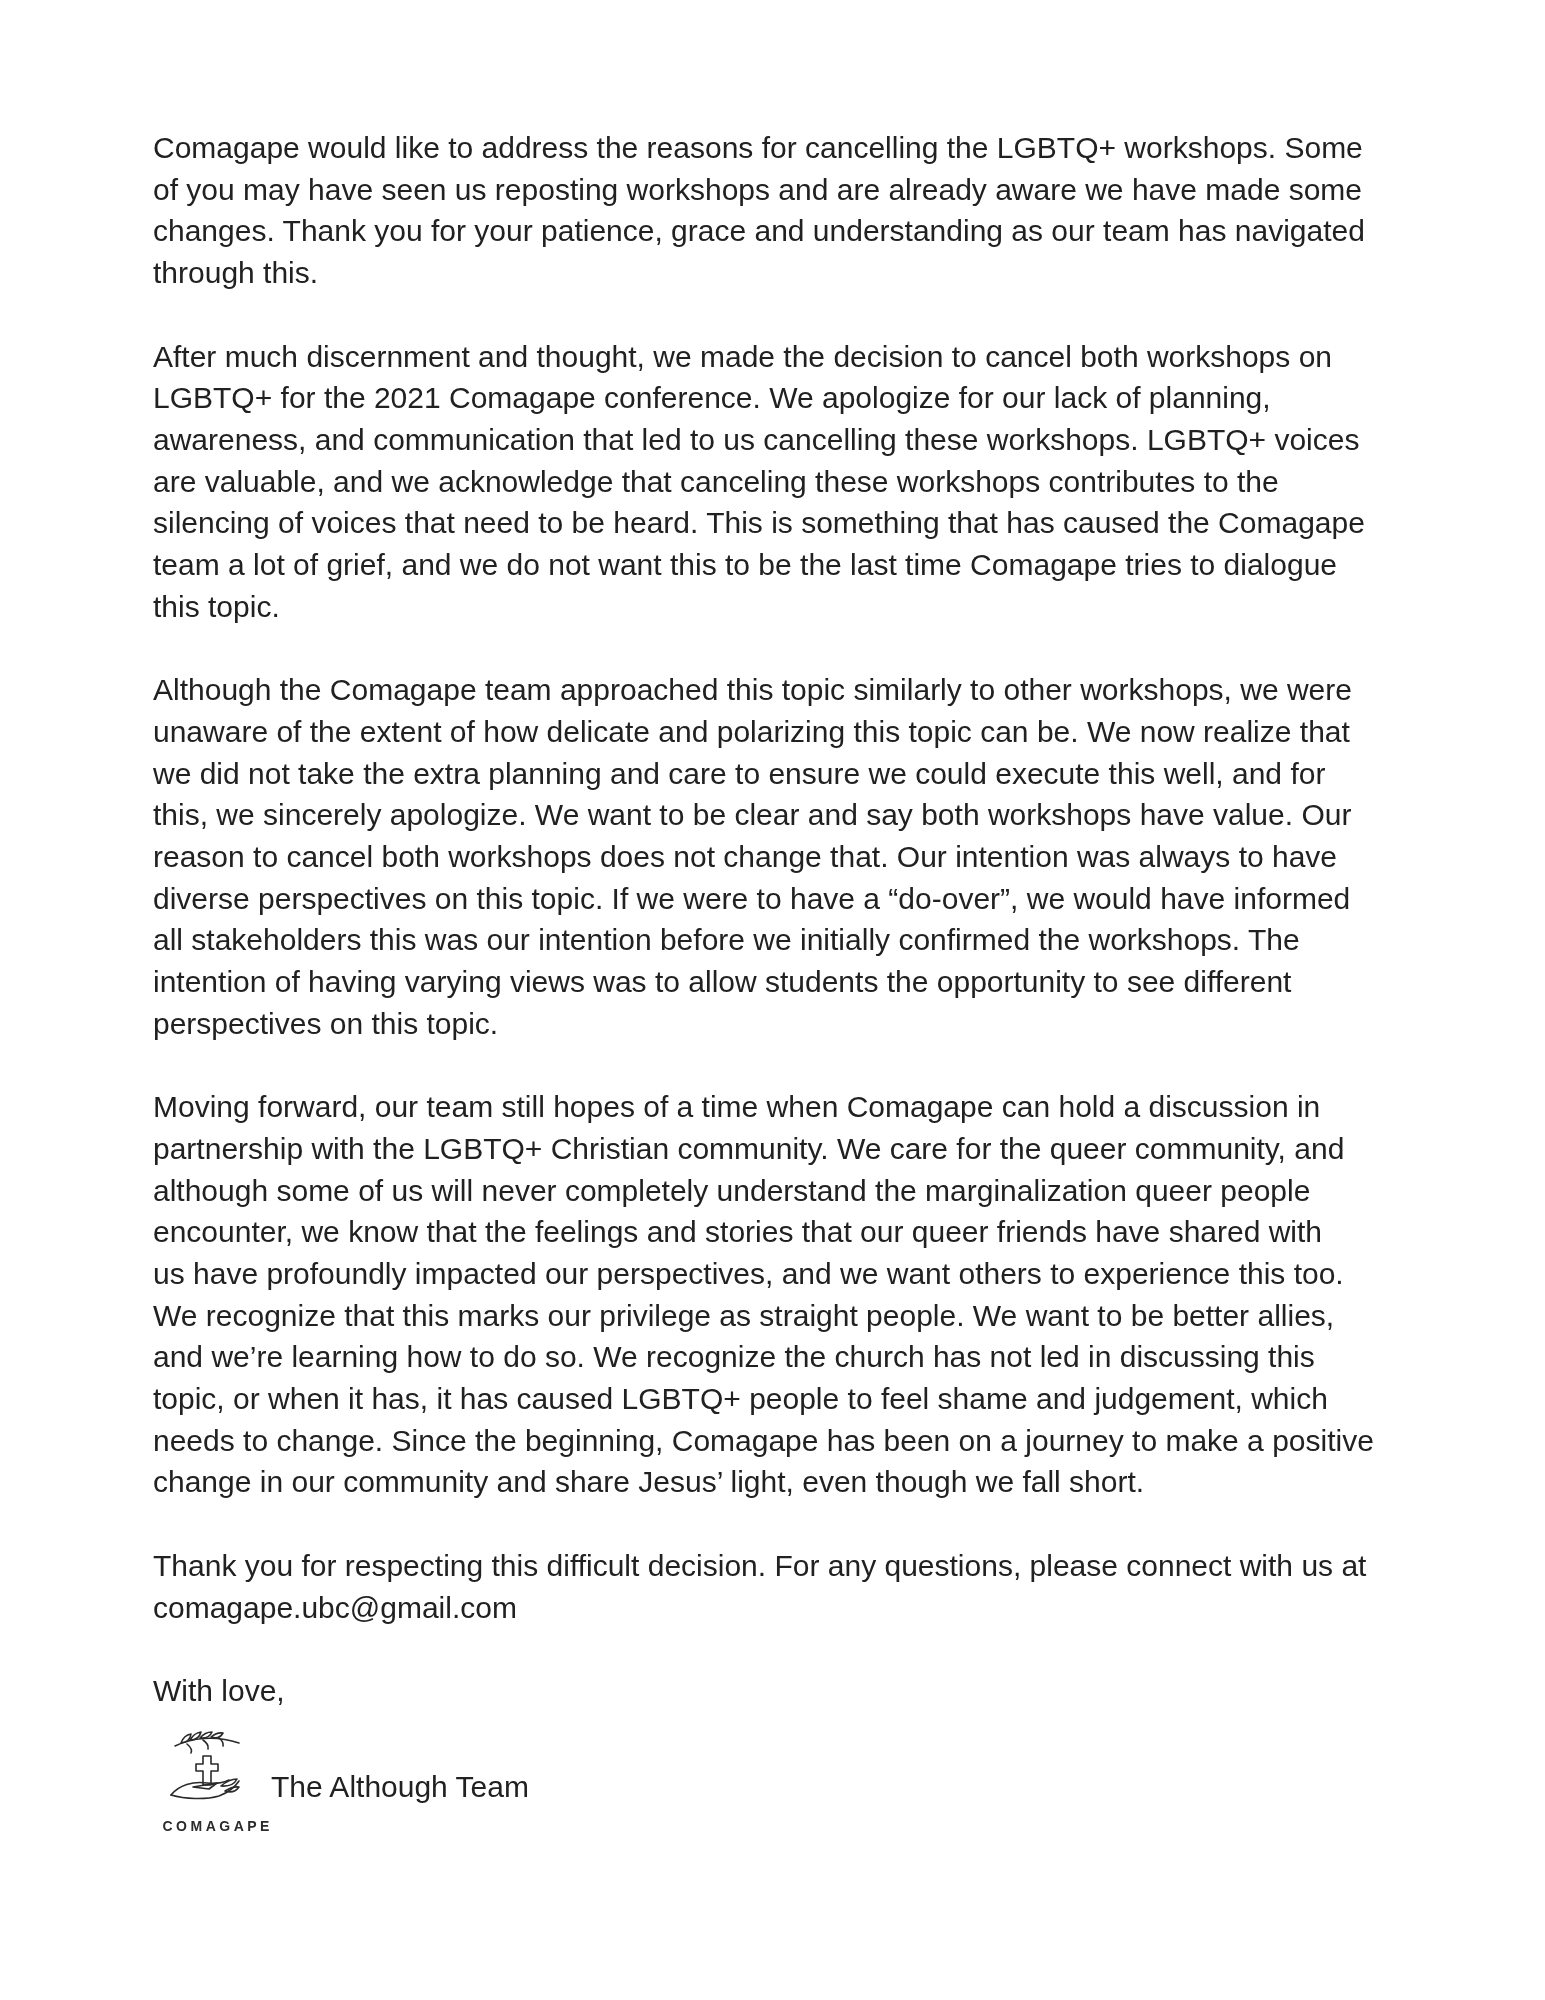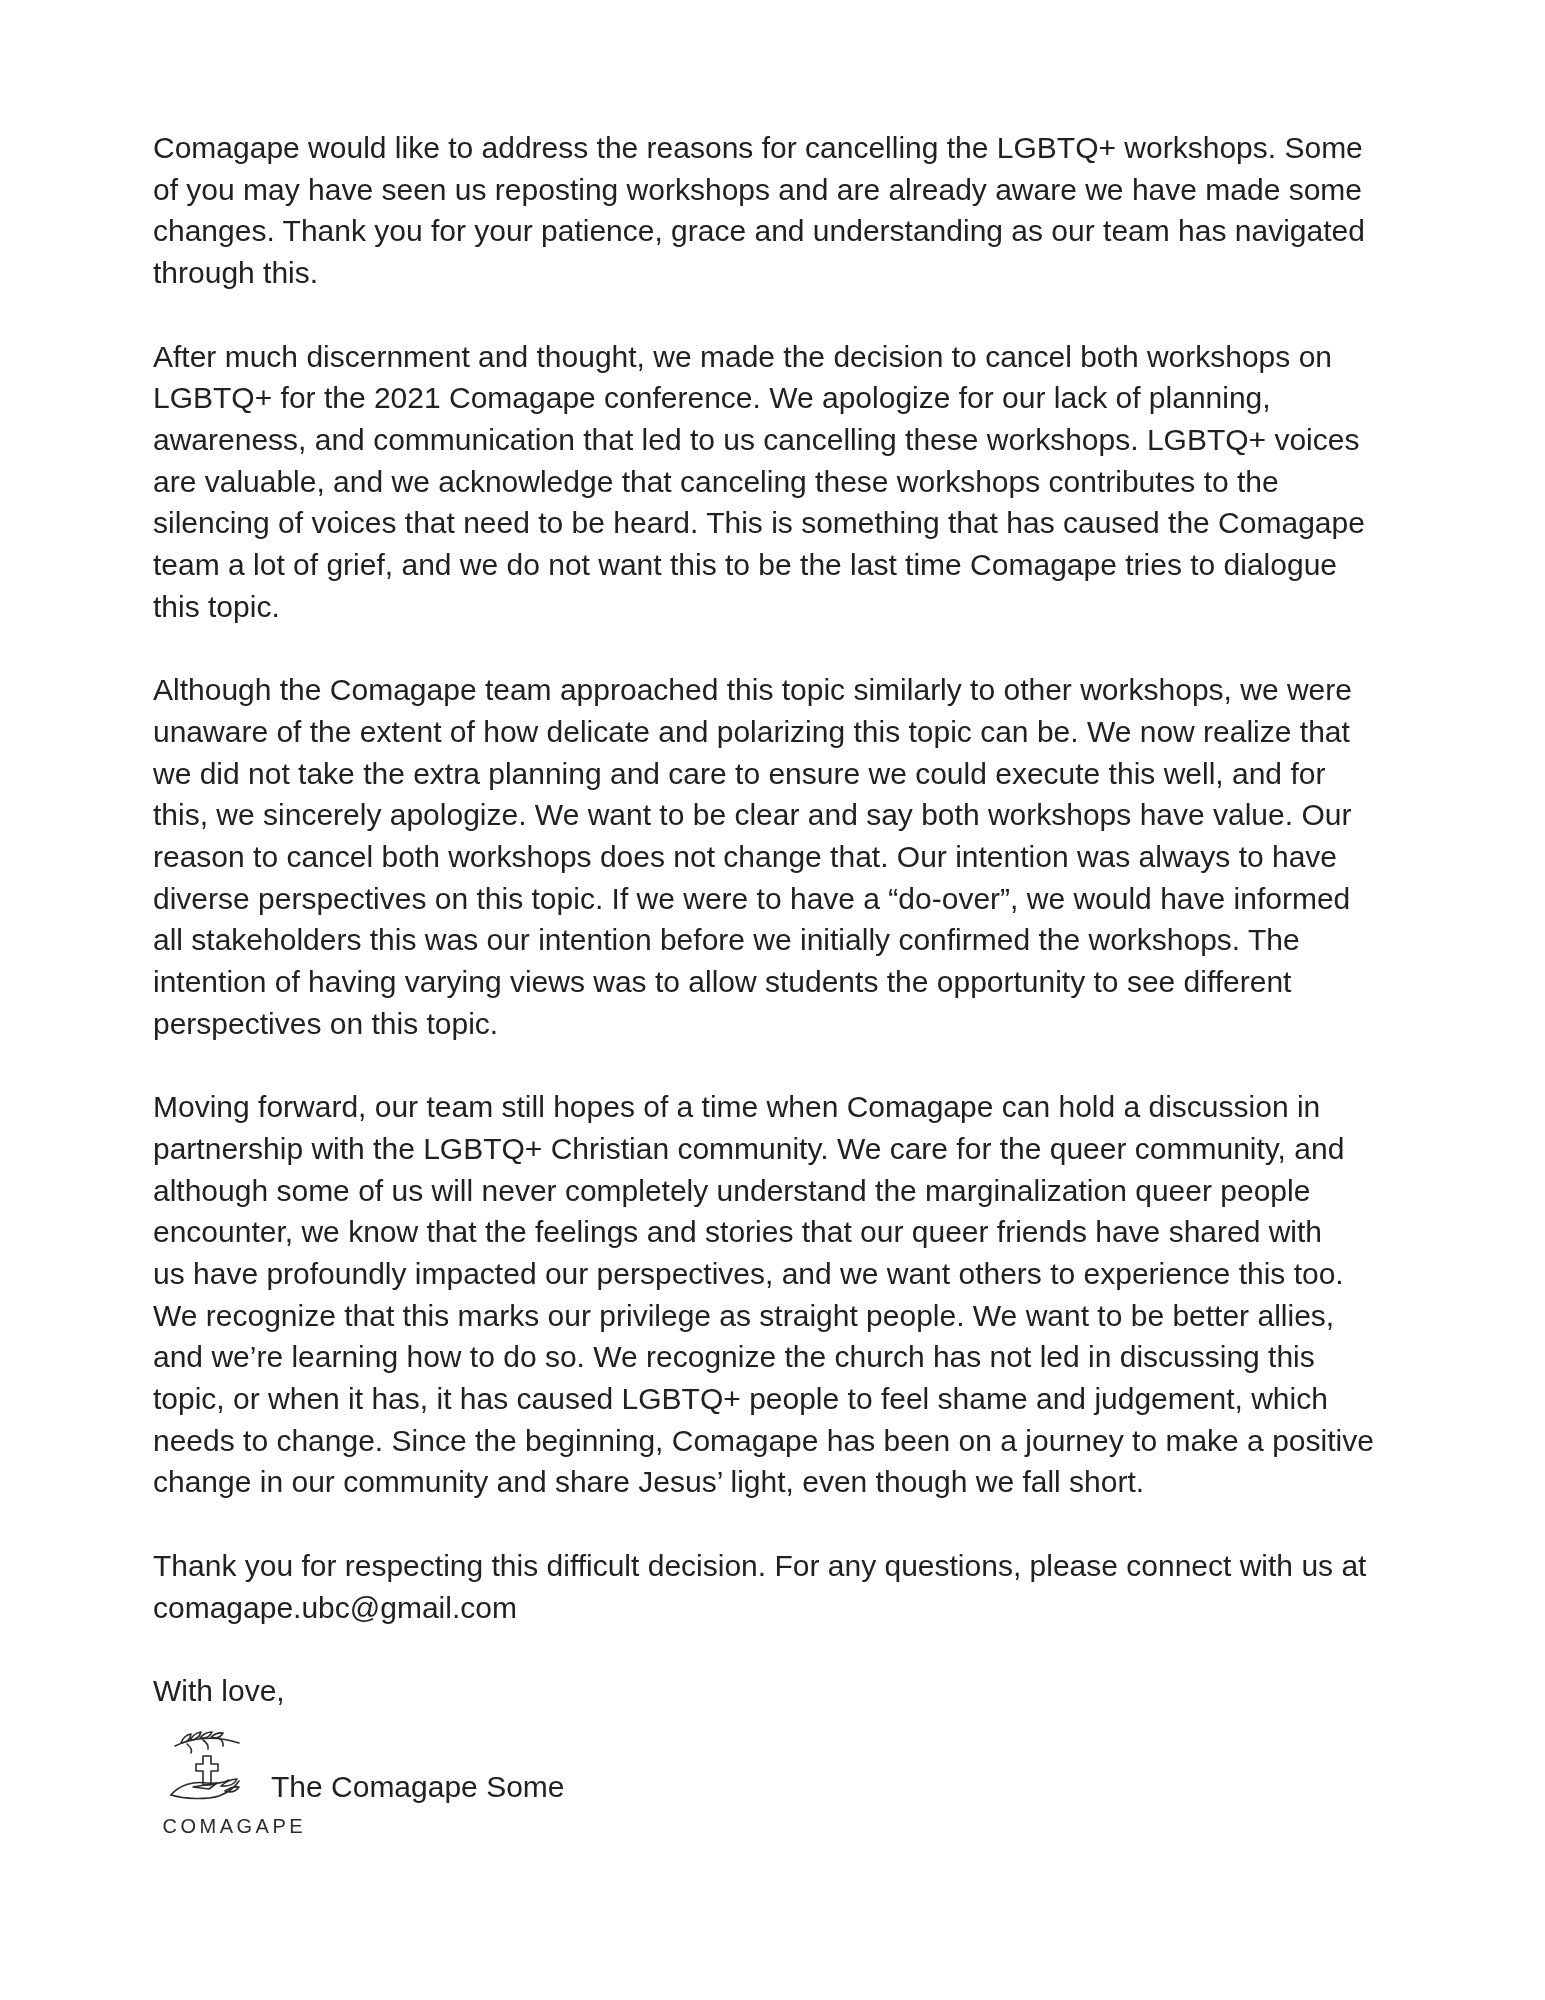--- a/index.html
+++ b/index.html
@@ -39,26 +39,27 @@
     left: 6px;
     top: 2px;
     width: 96px;
     text-align: center;
   }
   .logo svg {
     display: block;
     margin: 0 auto;
   }
   .logo-text {
-    font-size: 20px;
+    font-size: 14px;
     letter-spacing: 3.5px;
     text-indent: 3.5px;
     margin-top: 3px;
     color: #2b2b2b;
     white-space: nowrap;
+    font-weight: bold;
   }
   .sig-name {
     position: absolute;
     left: 118px;
     top: 37px;
     font-size: 30px;
     line-height: 41.7px;
     white-space: nowrap;
   }
 </style>
@@ -122,15 +123,15 @@
         <g>
           <path d="M8,64 C16,54 30,50 44,52 C52,53 60,52 66,49"></path>
           <path d="M8,64 C22,68 42,69 56,65 C64,62 72,56 76,50"></path>
           <path d="M30,56 L54,52 L46,58 Z"></path>
           <path d="M58,55 q8,-7 16,-7 q-4,8 -16,7 Z"></path>
           <path d="M62,60 q8,-5 14,-4 q-5,7 -14,4 Z"></path>
         </g>
       </svg>
       <div class="logo-text">COMAGAPE</div>
     </div>
-    <div class="sig-name">The Comagape Some</div>
+    <div class="sig-name">The Although Team</div>
   </div>
 </div>
 
 </body></html>

